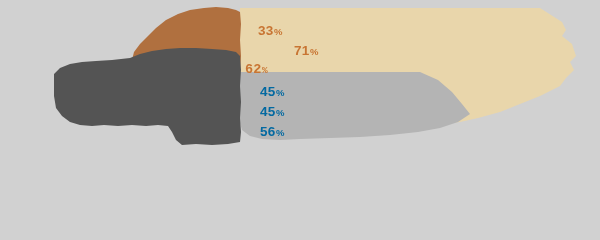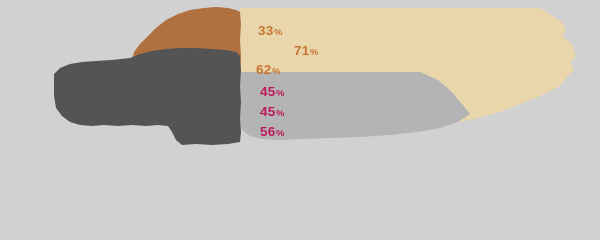--- a/index.html
+++ b/index.html
@@ -46,21 +46,21 @@
   .pct-label .num {
     font-size: 13.5px;
     font-weight: bold;
   }
   .pct-label .sym {
     font-size: 9.5px;
     font-weight: bold;
     margin-left: 0.5px;
   }
   .grp-top .pct-label { color: #c87533; }
-  .grp-bottom .pct-label { color: #be185d; }
+  .grp-bottom .pct-label { color: #0369a1; }
 </style>
 </head>
 <body>
 
 <div id="chart-root">
 
   <svg id="shapes-svg" viewBox="0 0 600 154" xmlns="http://www.w3.org/2000/svg">
 
     <path fill="#e9d6ab" d="M 240,8
              L 540,8
@@ -112,21 +112,21 @@
 
   <div class="label-layer">
 
     <div class="grp-top">
       <div class="pct-label" style="left:258px; top:22px;">
         <span class="num">33</span><span class="sym">%</span>
       </div>
       <div class="pct-label" style="left:258px; top:42px;margin-left:36px;">
         <span class="num">71</span><span class="sym">%</span>
       </div>
-      <div class="pct-label" style="left:256px; top:61px;">
+      <div class="pct-label" style="left:245px; top:61px;font-family:Liberation Mono, monospace;">
         <span class="num">62</span><span class="sym">%</span>
       </div>
     </div>
 
     <div class="grp-bottom">
       <div class="pct-label" style="left:260px; top:83px;">
         <span class="num">45</span><span class="sym">%</span>
       </div>
       <div class="pct-label" style="left:260px; top:103px;">
         <span class="num">45</span><span class="sym">%</span>

